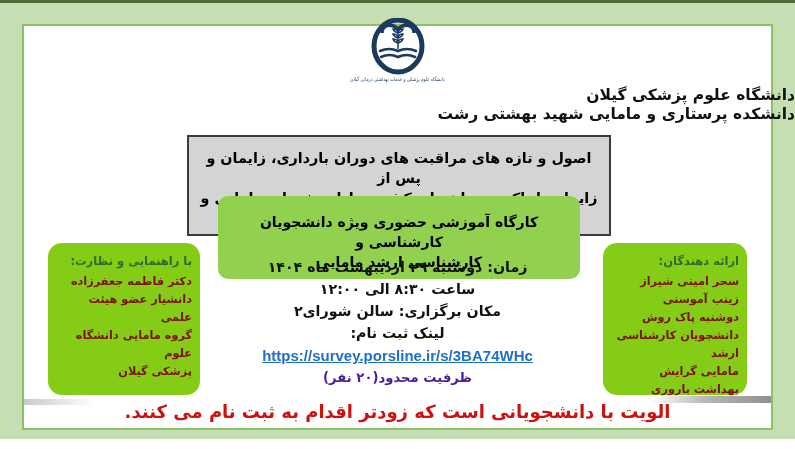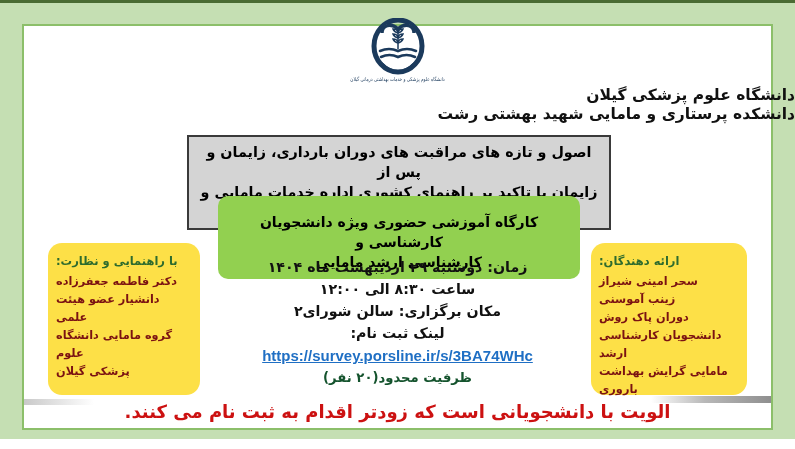--- a/index.html
+++ b/index.html
@@ -103,21 +103,21 @@
 
   
   .title-box {
     position: absolute;
     left: 187px;
     top: 135px;
     width: 424px;
     box-sizing: border-box;
     background: #d4d4d4;
     border: 2px solid #3a3a3a;
-    padding: 5px 8px 6px 8px;
+    padding: 11px 8px 6px 8px;
     text-align: center;
     color: #000000;
     font-weight: bold;
     font-size: 14.3px;
     line-height: 20px;
     direction: rtl;
   }
 
   
   .green-box {
@@ -133,29 +133,29 @@
     color: #000000;
     font-weight: bold;
     font-size: 14px;
     line-height: 20px;
     direction: rtl;
   }
 
   
   .side-panel {
     position: absolute;
-    background: #fde047;
+    background: #84cc16;
     border-radius: 14px;
     box-sizing: border-box;
     padding: 10px 8px;
-    text-align: left;
+    text-align: right;
     direction: rtl;
   }
   .panel-left  { left: 48px;  top: 243px; width: 152px; height: 152px; }
-  .panel-right { right: 48px; top: 243px; width: 156px; height: 152px; }
+  .panel-right { right: 48px; top: 243px; width: 144px; height: 152px; }
   .panel-title {
     color: #2e6b2e;
     font-weight: bold;
     font-size: 11.5px;
     line-height: 16px;
     margin-bottom: 4px;
   }
   .panel-line {
     color: #7b1212;
     font-weight: bold;
@@ -189,21 +189,21 @@
     color: #1f6fc4;
     font-weight: bold;
     font-size: 15px;
     line-height: 23px;
     text-decoration: underline;
     direction: ltr;
     unicode-bidi: embed;
     font-family: "Liberation Sans", sans-serif;
   }
   .red-line {
-    color: #14532d;
+    color: #4c1d95;
     font-weight: bold;
     font-size: 13.2px;
     line-height: 21px;
     direction: rtl;
   }
   .red-line-wide {
     position: absolute;
     left: 120px;
     right: 120px;
     top: 402px;
@@ -271,21 +271,21 @@
     <div class="panel-line">دکتر فاطمه جعفرزاده</div>
     <div class="panel-line">دانشیار عضو هیئت علمی</div>
     <div class="panel-line">گروه مامایی دانشگاه علوم</div>
     <div class="panel-line">پزشکی گیلان</div>
   </div>
 
   <div class="side-panel panel-right">
     <div class="panel-title">ارائه دهندگان:</div>
     <div class="panel-line">سحر امینی شیراز</div>
     <div class="panel-line">زینب آموسنی</div>
-    <div class="panel-line">دوران پاک روش</div>
+    <div class="panel-line">دوشنبه پاک روش</div>
     <div class="panel-line">دانشجویان کارشناسی ارشد</div>
     <div class="panel-line">مامایی گرایش بهداشت باروری</div>
   </div>
 
   <div class="details">
     <div class="detail-line">زمان: دوشنبه ۲۹ اردیبهشت ماه ۱۴۰۴</div>
     <div class="detail-line">ساعت ۸:۳۰ الی ۱۲:۰۰</div>
     <div class="detail-line">مکان برگزاری: سالن شورای۲</div>
     <div class="link-label">لینک ثبت نام:</div>
     <div>

